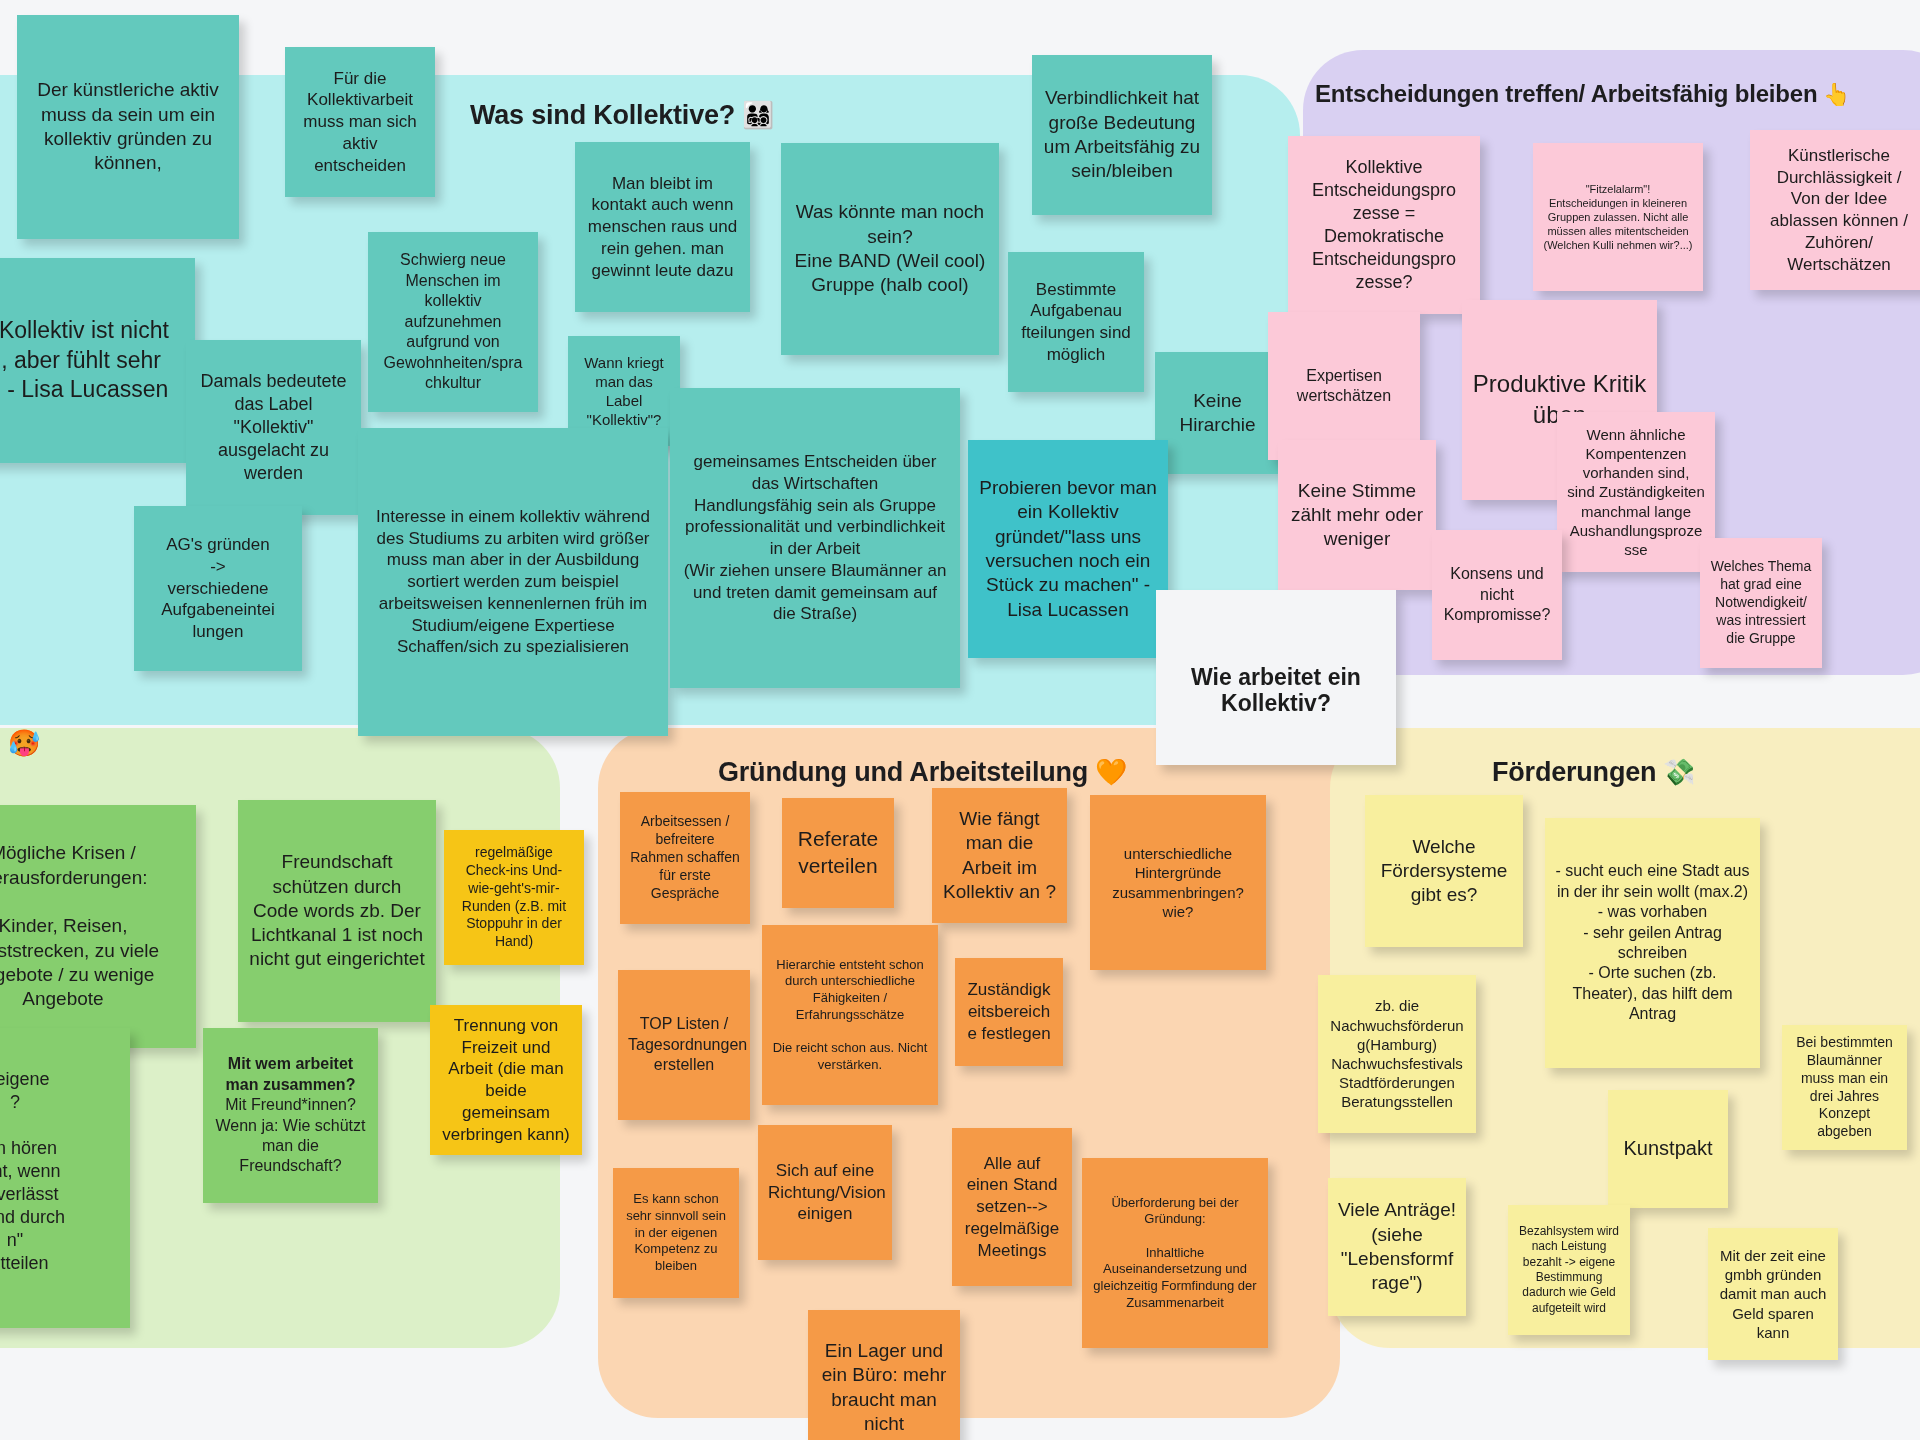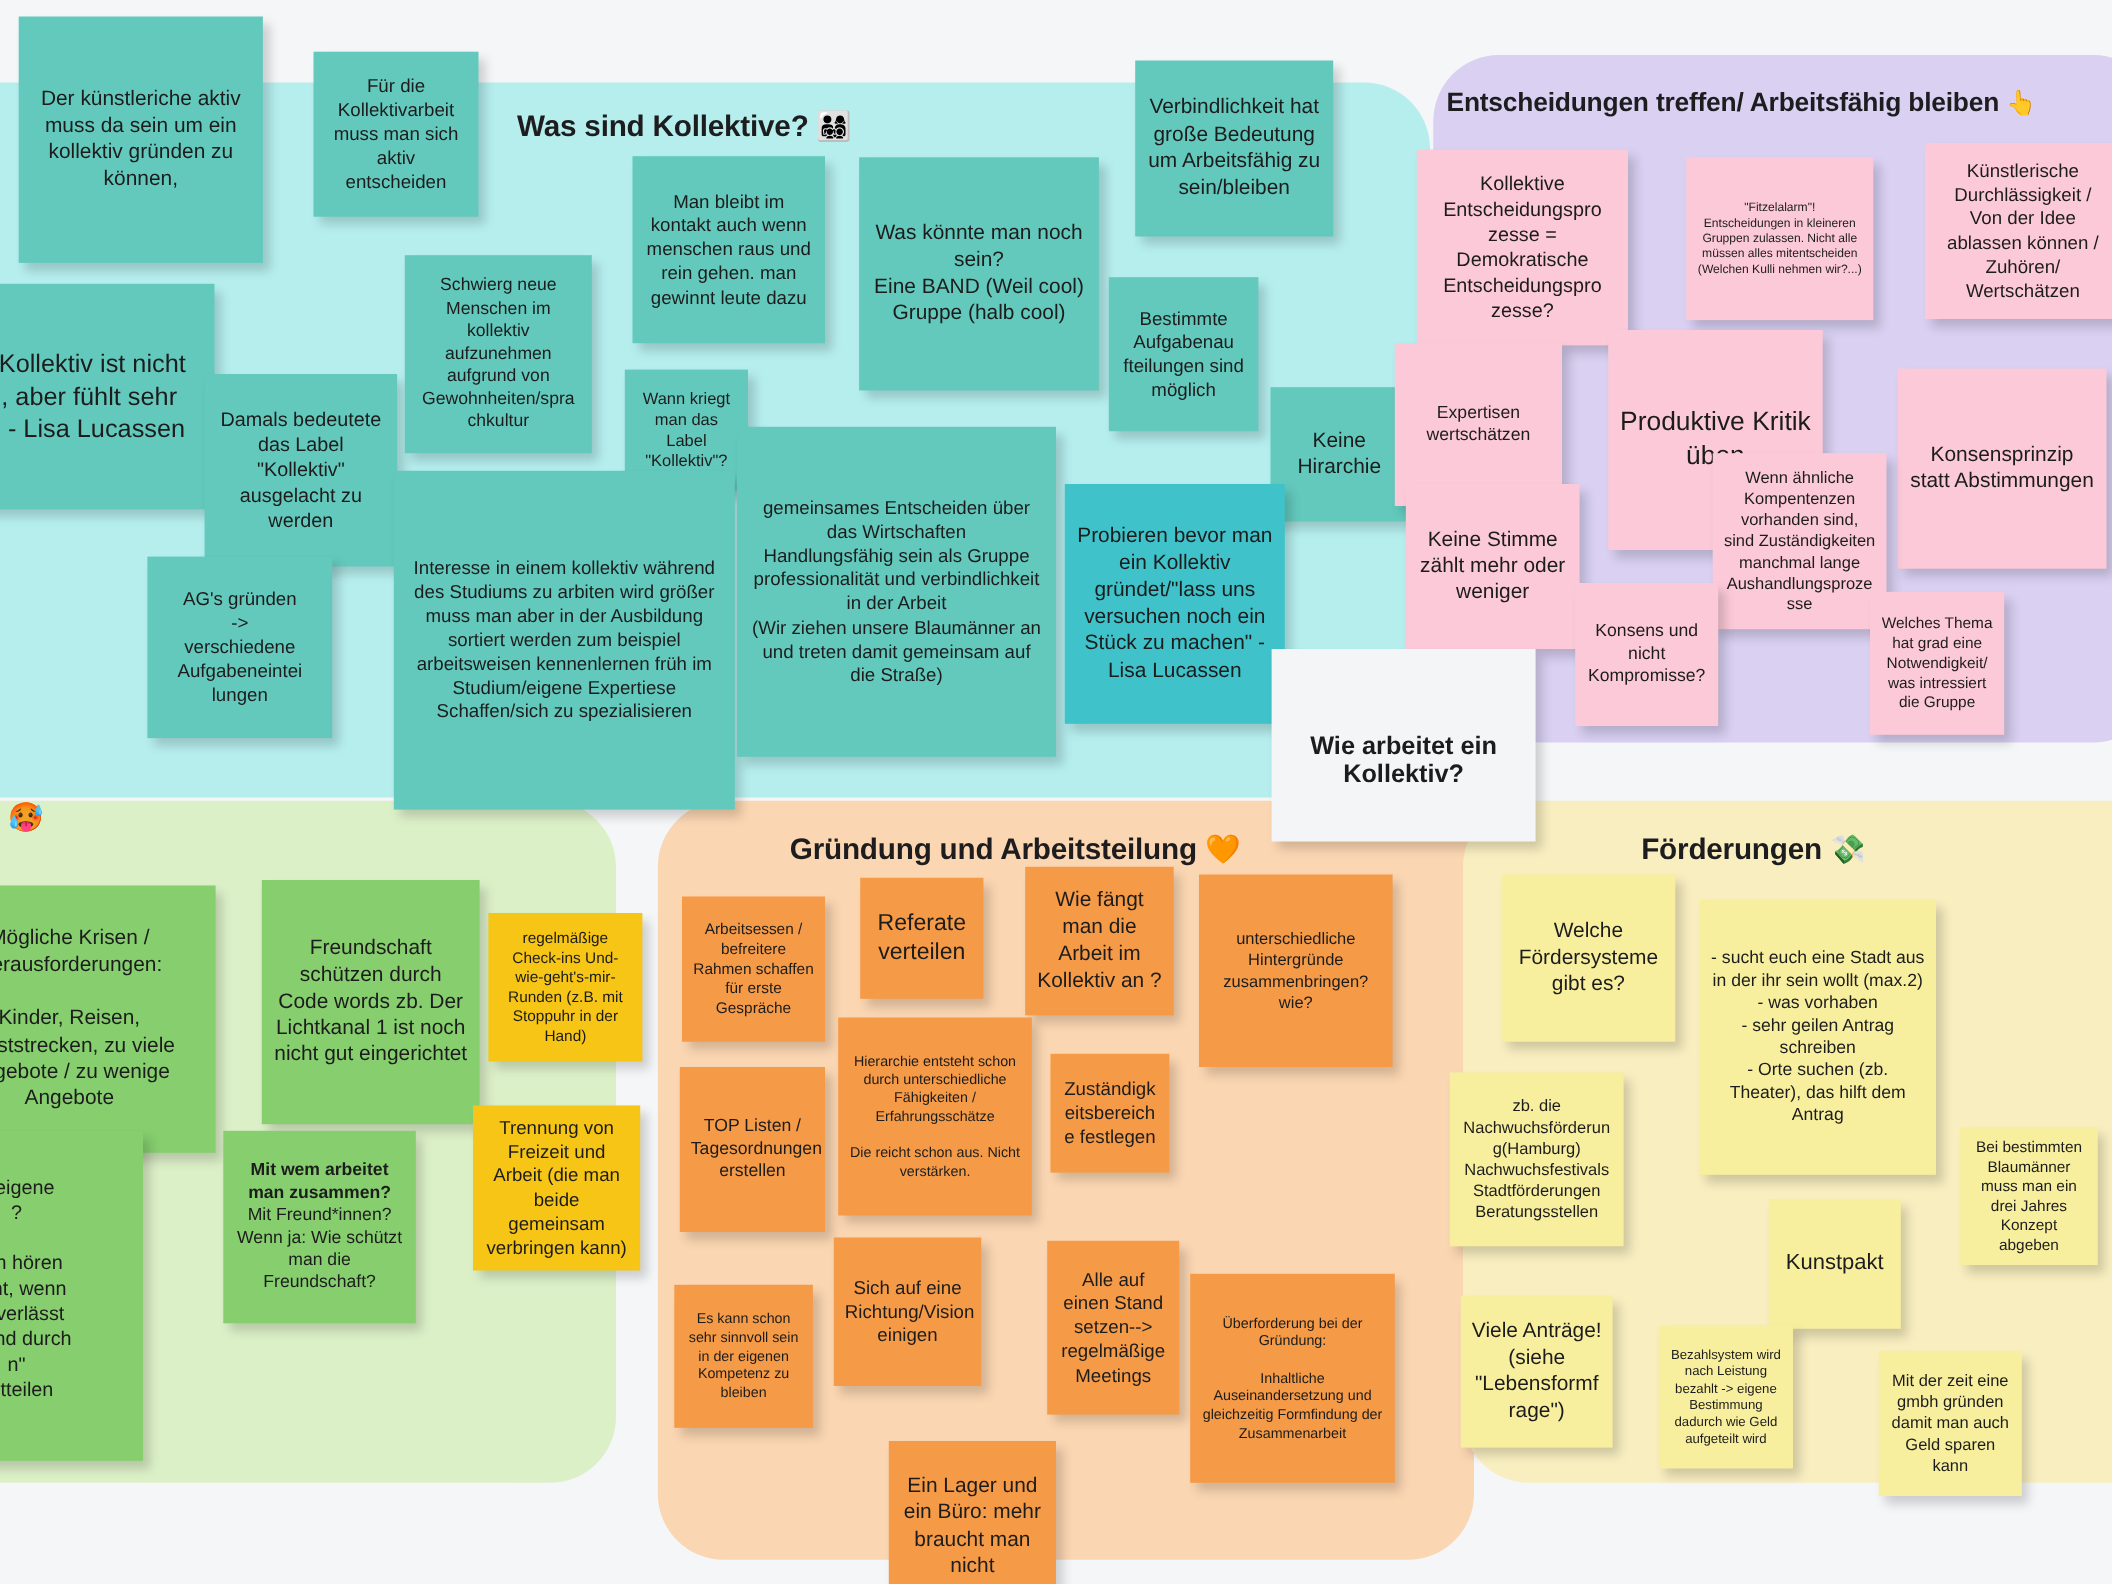--- a/index.html
+++ b/index.html
@@ -148,22 +148,20 @@
   <div class="note c-pink" style="left:1750px;top:130px;width:178px;height:160px;font-size:17px;">
     <span class="nt">Künstlerische Durchlässigkeit / Von der Idee ablassen können / Zuhören/ Wertschätzen</span></div>
 
   <div class="note c-pink" style="left:1268px;top:312px;width:152px;height:148px;font-size:16px;">
     <span class="nt">Expertisen wertschätzen</span></div>
 
   <div class="note c-pink" style="left:1462px;top:300px;width:195px;height:200px;font-size:24px;">
     <span class="nt">Produktive Kritik üben</span></div>
 
 
-  <div class="note c-pink" style="left:1725px;top:335px;width:190px;height:182px;font-size:19px;">
-    <span class="nt">Konsensprinzip statt Abstimmungen</span></div>
 
   <div class="note c-pink" style="left:1278px;top:440px;width:158px;height:150px;font-size:19px;">
     <span class="nt">Keine Stimme zählt mehr oder weniger</span></div>
 
   <div class="note c-pink" style="left:1557px;top:412px;width:158px;height:160px;font-size:15px;">
     <span class="nt">Wenn ähnliche Kompentenzen vorhanden sind, sind Zuständigkeiten manchmal lange Aushandlungsproze sse</span></div>
 
   <div class="note c-pink" style="left:1432px;top:530px;width:130px;height:130px;font-size:16px;">
     <span class="nt">Konsens und nicht Kompromisse?</span></div>
 
@@ -199,21 +197,21 @@
 nicht, wenn
 on verlässt
 ngend durch
 n"
 mitteilen</span></div>
 
   <div class="note c-green" style="left:203px;top:1028px;width:175px;height:175px;font-size:16px;">
     <span class="nt" style="white-space: pre-line;"><b>Mit wem arbeitet man zusammen?</b>
 Mit Freund*innen? Wenn ja: Wie schützt man die Freundschaft?</span></div>
 
-  <div class="note c-orange" style="left:620px;top:815px;width:130px;height:132px;font-size:14px;">
+  <div class="note c-orange" style="left:620px;top:792px;width:130px;height:132px;font-size:14px;">
     <span class="nt">Arbeitsessen / befreitere Rahmen schaffen für erste Gespräche</span></div>
 
   <div class="note c-orange" style="left:782px;top:798px;width:112px;height:110px;font-size:21px;">
     <span class="nt">Referate verteilen</span></div>
 
   <div class="note c-orange" style="left:932px;top:788px;width:135px;height:135px;font-size:19px;">
     <span class="nt">Wie fängt man die Arbeit im Kollektiv an ?</span></div>
 
   <div class="note c-orange" style="left:1090px;top:795px;width:176px;height:175px;font-size:15px;">
     <span class="nt">unterschiedliche Hintergründe zusammenbringen? wie?</span></div>

